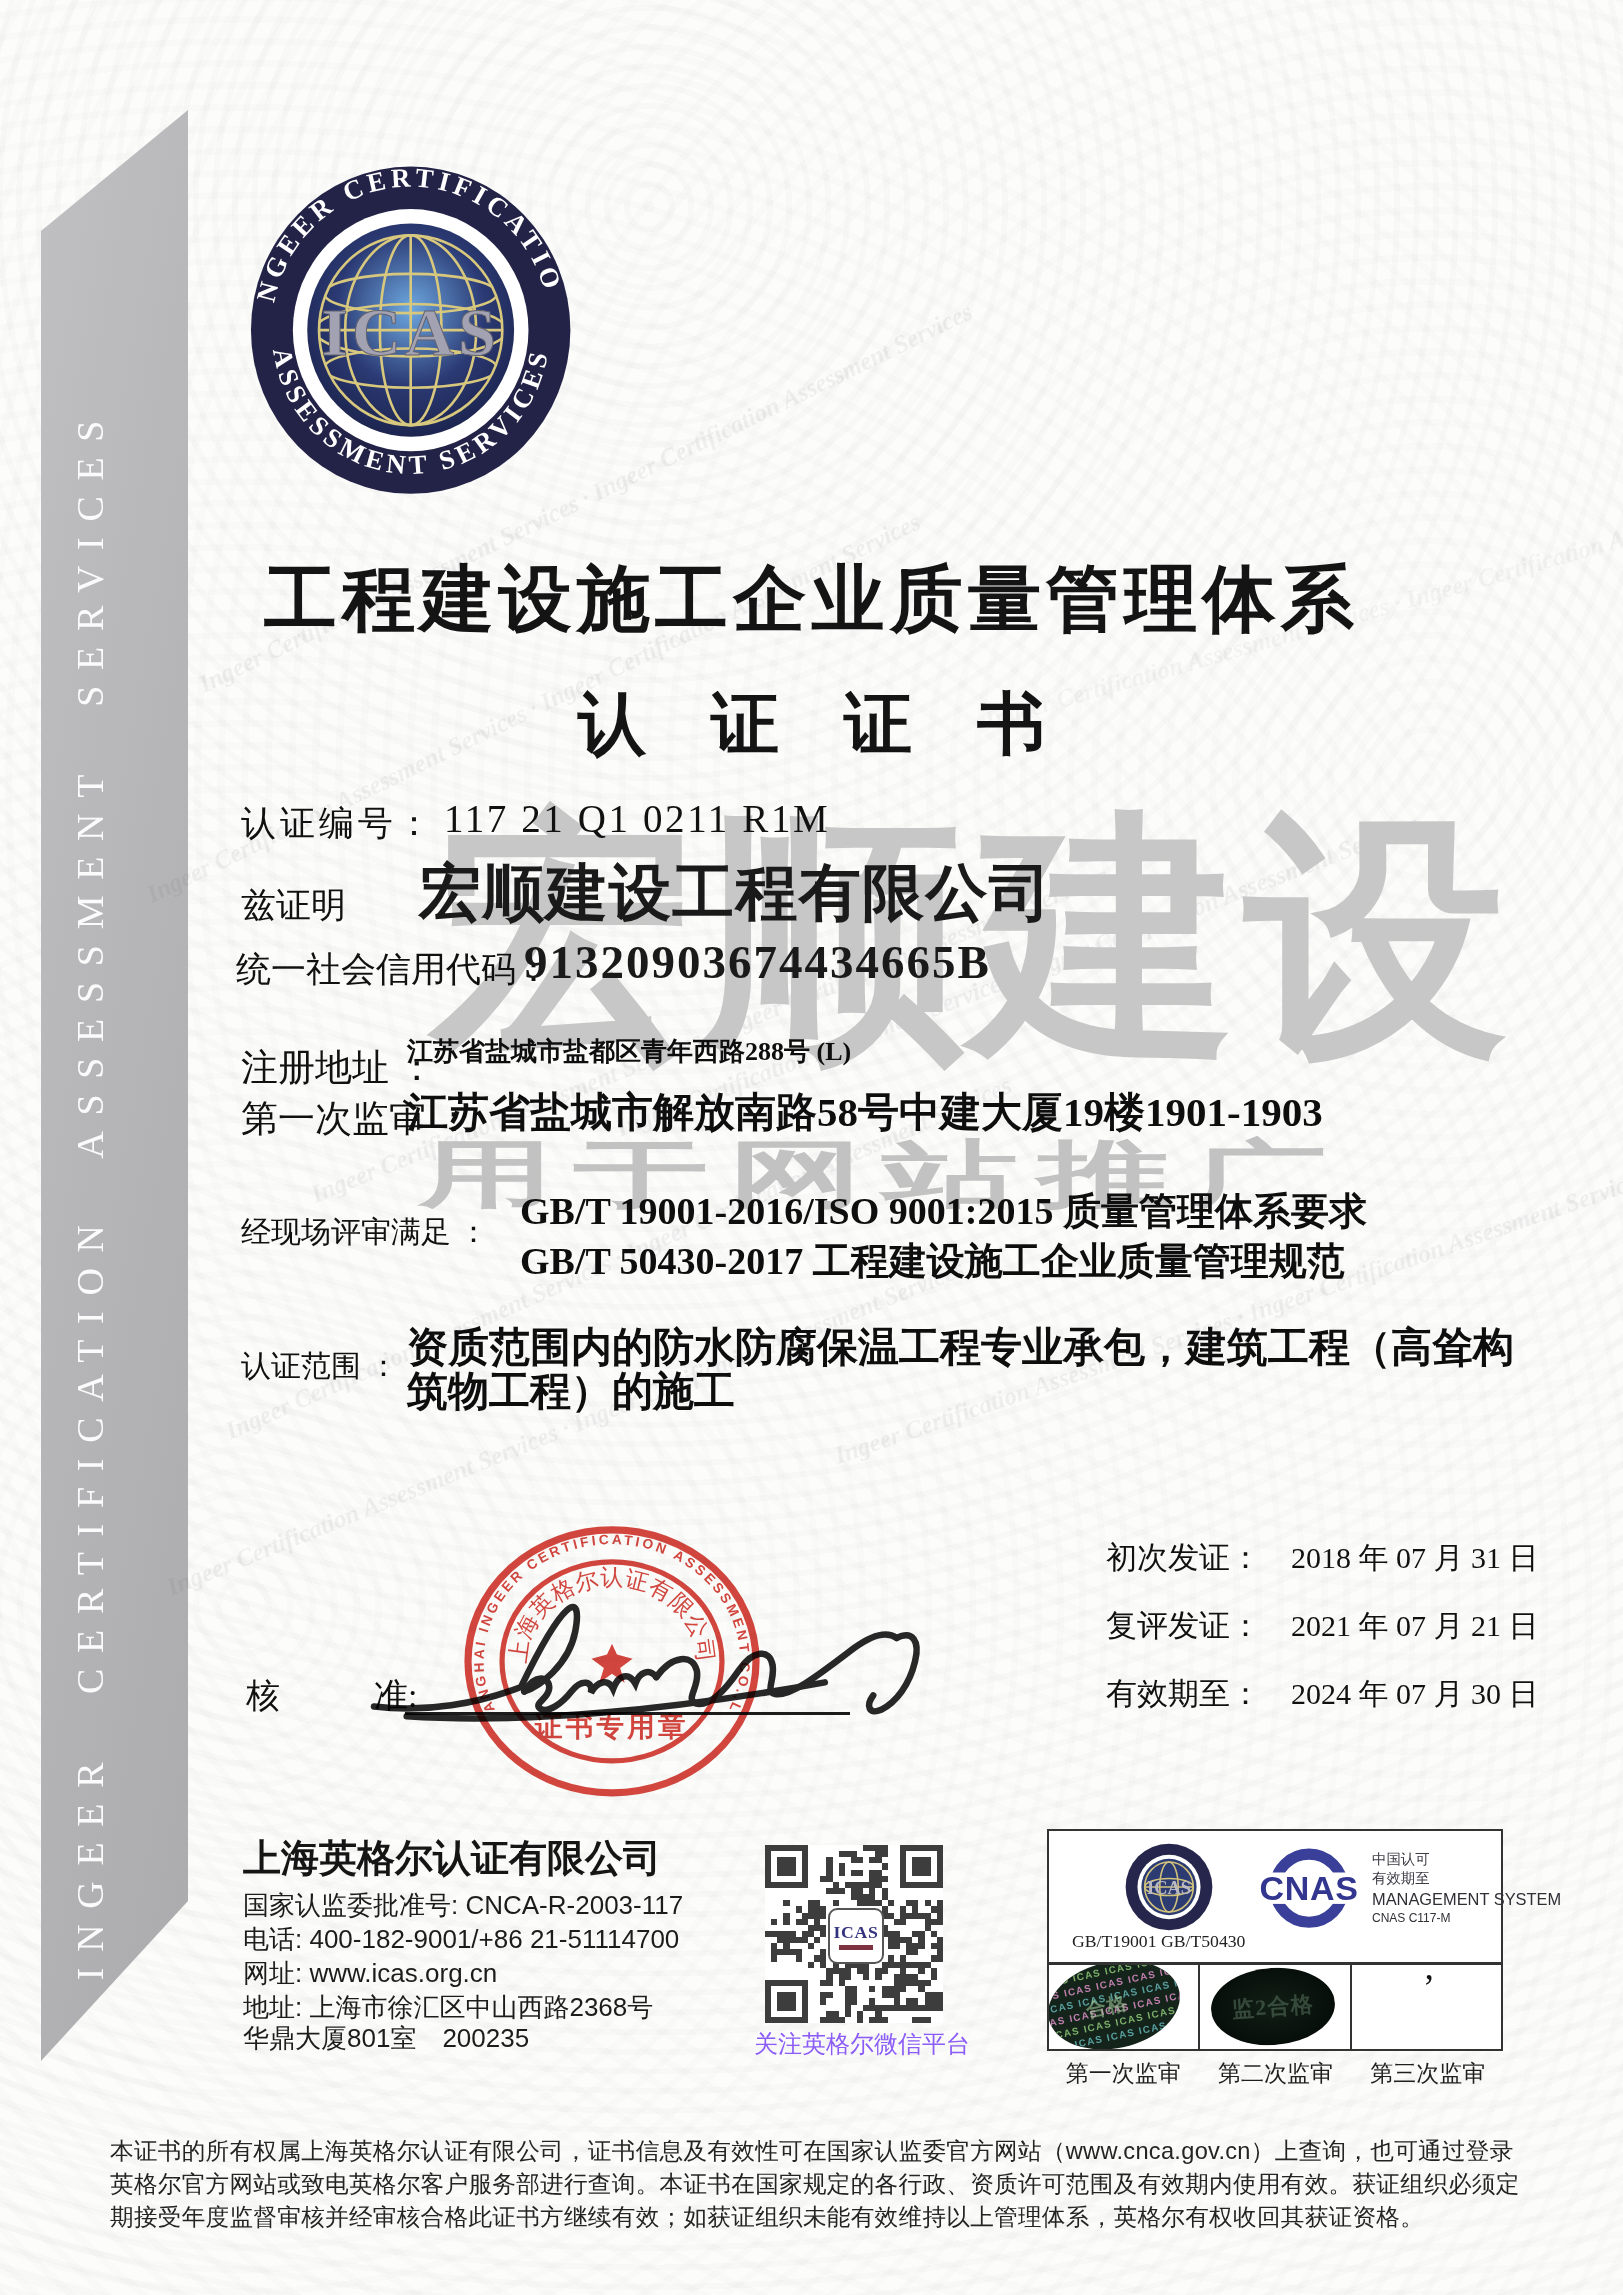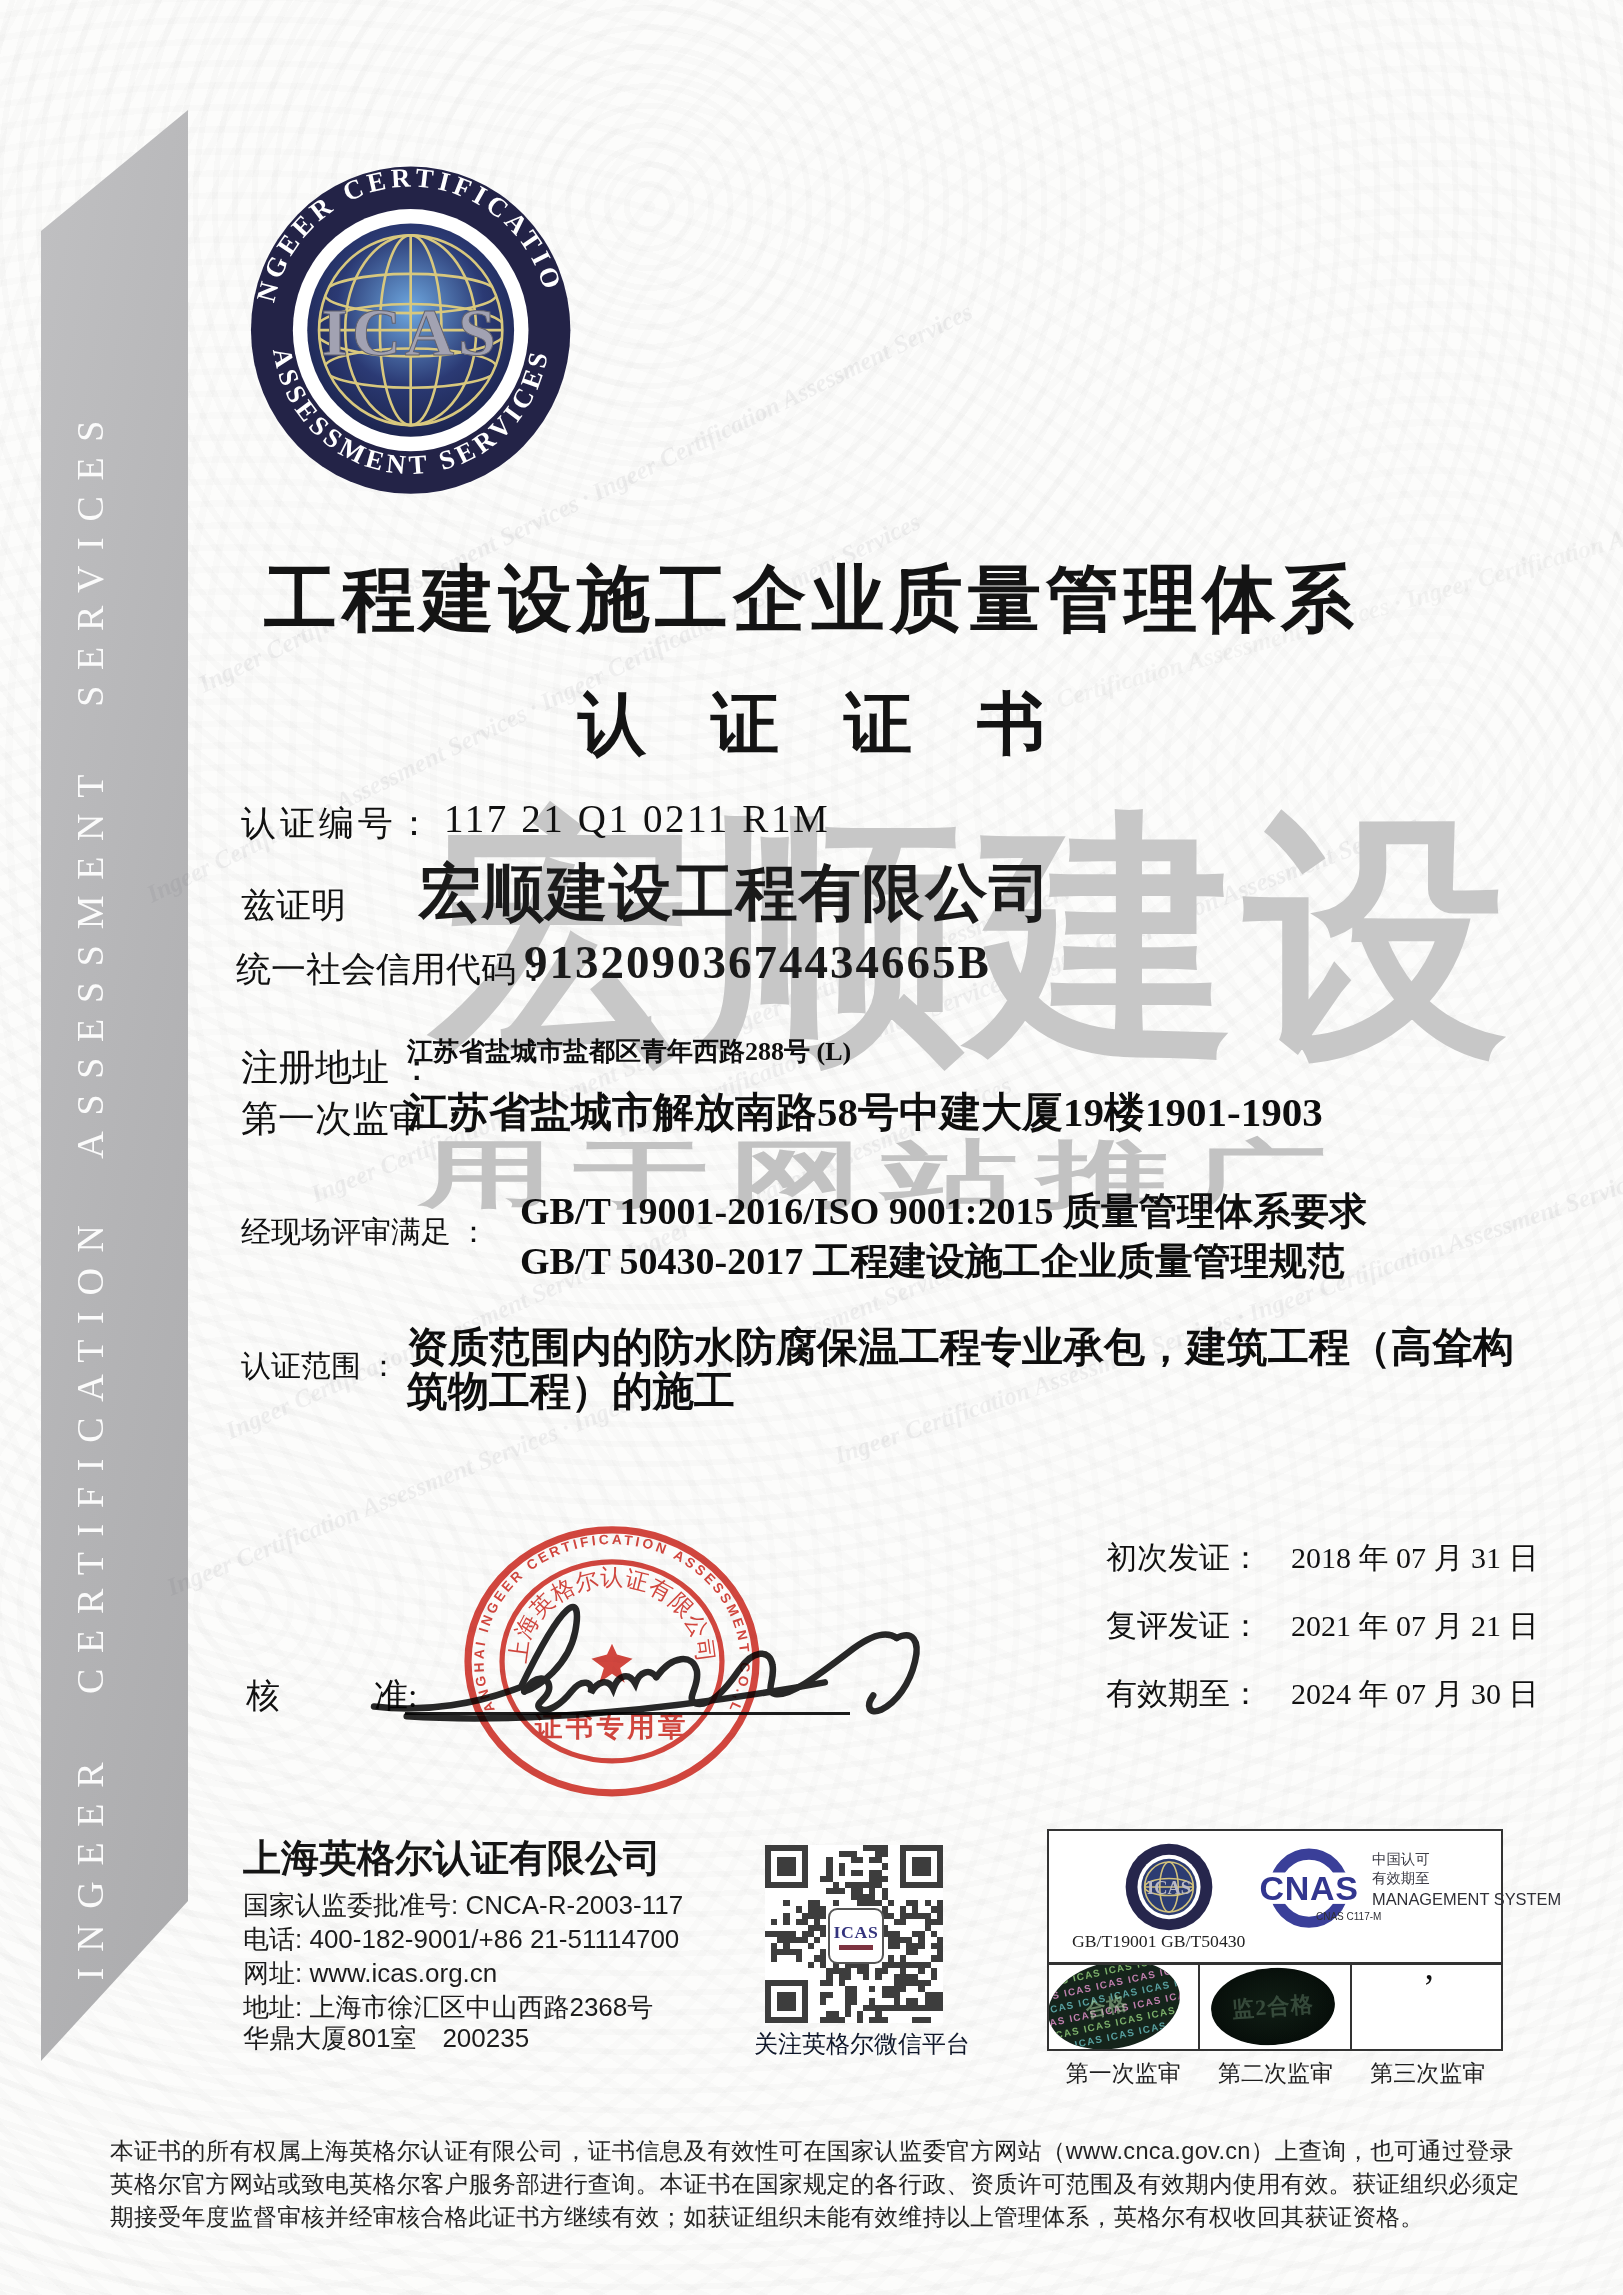--- a/index.html
+++ b/index.html
@@ -77,21 +77,21 @@
   .qr-wrap{left:765px;top:1845px;width:178px;height:178px;z-index:2;background:#fff;}
   .qr-wrap svg{width:178px;height:178px;display:block;}
   .qr-logo{
     position:absolute;left:63px;top:63px;width:52px;height:52px;background:#fff;
     border:2px solid #555;border-radius:9.2px;z-index:3;
     display:flex;flex-direction:column;align-items:center;justify-content:center;
   }
   .qr-logo .t{font-family:"Liberation Serif",serif;font-weight:700;font-size:17.7px;color:#33337d;letter-spacing:0.7px;}
   .qr-logo .b{width:34px;height:4.6px;background:#7d3340;margin-top:2px;}
   .qr-caption{left:754px;top:2028px;width:199px;text-align:center;font-size:24px;z-index:2;
-    font-family:"Liberation Sans","DejaVu Sans",sans-serif;color:#0f172a;}
+    font-family:"Liberation Sans","DejaVu Sans",sans-serif;color:#8b5cf6;}
 
   .acc-box{left:1047px;top:1829px;width:452px;height:131px;border:2.6px solid #333;background:#fff;z-index:2;}
   .gbt-caption{left:1072px;top:1931px;width:196px;text-align:left;font-size:17.7px;color:#222;z-index:3;}
   .cnas-txt{font-family:"Liberation Sans","DejaVu Sans",sans-serif;z-index:3;color:#3c3c46;}
 
   .stk-row{left:1047px;top:1963px;width:452px;height:84px;border:2.6px solid #333;border-top-width:2.6px;
     background:#fff;display:flex;z-index:2;}
   .stk-cell{flex:1;position:relative;overflow:hidden;}
   .stk-cell + .stk-cell{border-left:2.6px solid #333;}
   .stk-labels{left:1047px;top:2058px;width:457px;display:flex;z-index:2;}
@@ -277,21 +277,21 @@
 <div class="abs" style="left:1254px;top:1845px;z-index:3">
   <svg width="110" height="89" viewBox="0 0 168 136">
     <circle cx="84" cy="66" r="52" fill="none" stroke="#3a3f99" stroke-width="17"></circle>
     <rect x="0" y="42" width="168" height="48" fill="#ffffff"></rect>
     <text x="84" y="84" text-anchor="middle" font-family="Liberation Sans, sans-serif" font-weight="900" font-size="52" letter-spacing="1" fill="#32368f">CNAS</text>
   </svg>
 </div>
 <div class="abs cnas-txt nw" style="left:1372px;top:1850px;font-size:14.4px">中国认可</div>
 <div class="abs cnas-txt nw" style="left:1372px;top:1869px;font-size:14.4px">有效期至</div>
 <div class="abs cnas-txt nw" style="left:1372px;top:1890px;font-size:16.4px;color:#2f2f36">MANAGEMENT SYSTEM</div>
-<div class="abs cnas-txt nw" style="left:1316px;top:1911px;font-size:10px;color:#2f2f36">CNAS C117-M</div>
+<div class="abs cnas-txt nw" style="left:1372px;top:1911px;font-size:12px;color:#2f2f36">CNAS C117-M</div>
 
 <div class="abs stk-row">
   <div class="stk-cell">
     <svg width="140" height="92" viewBox="0 0 214 140" style="position:absolute;left:-5.2px;top:-6.5px;transform:rotate(-12deg)">
       <defs>
           <clipPath id="stk1">
             <ellipse cx="107" cy="70" rx="102" ry="66"></ellipse>
           </clipPath>
         </defs>
       <ellipse cx="107" cy="70" rx="102" ry="66" fill="#15241b"></ellipse>

